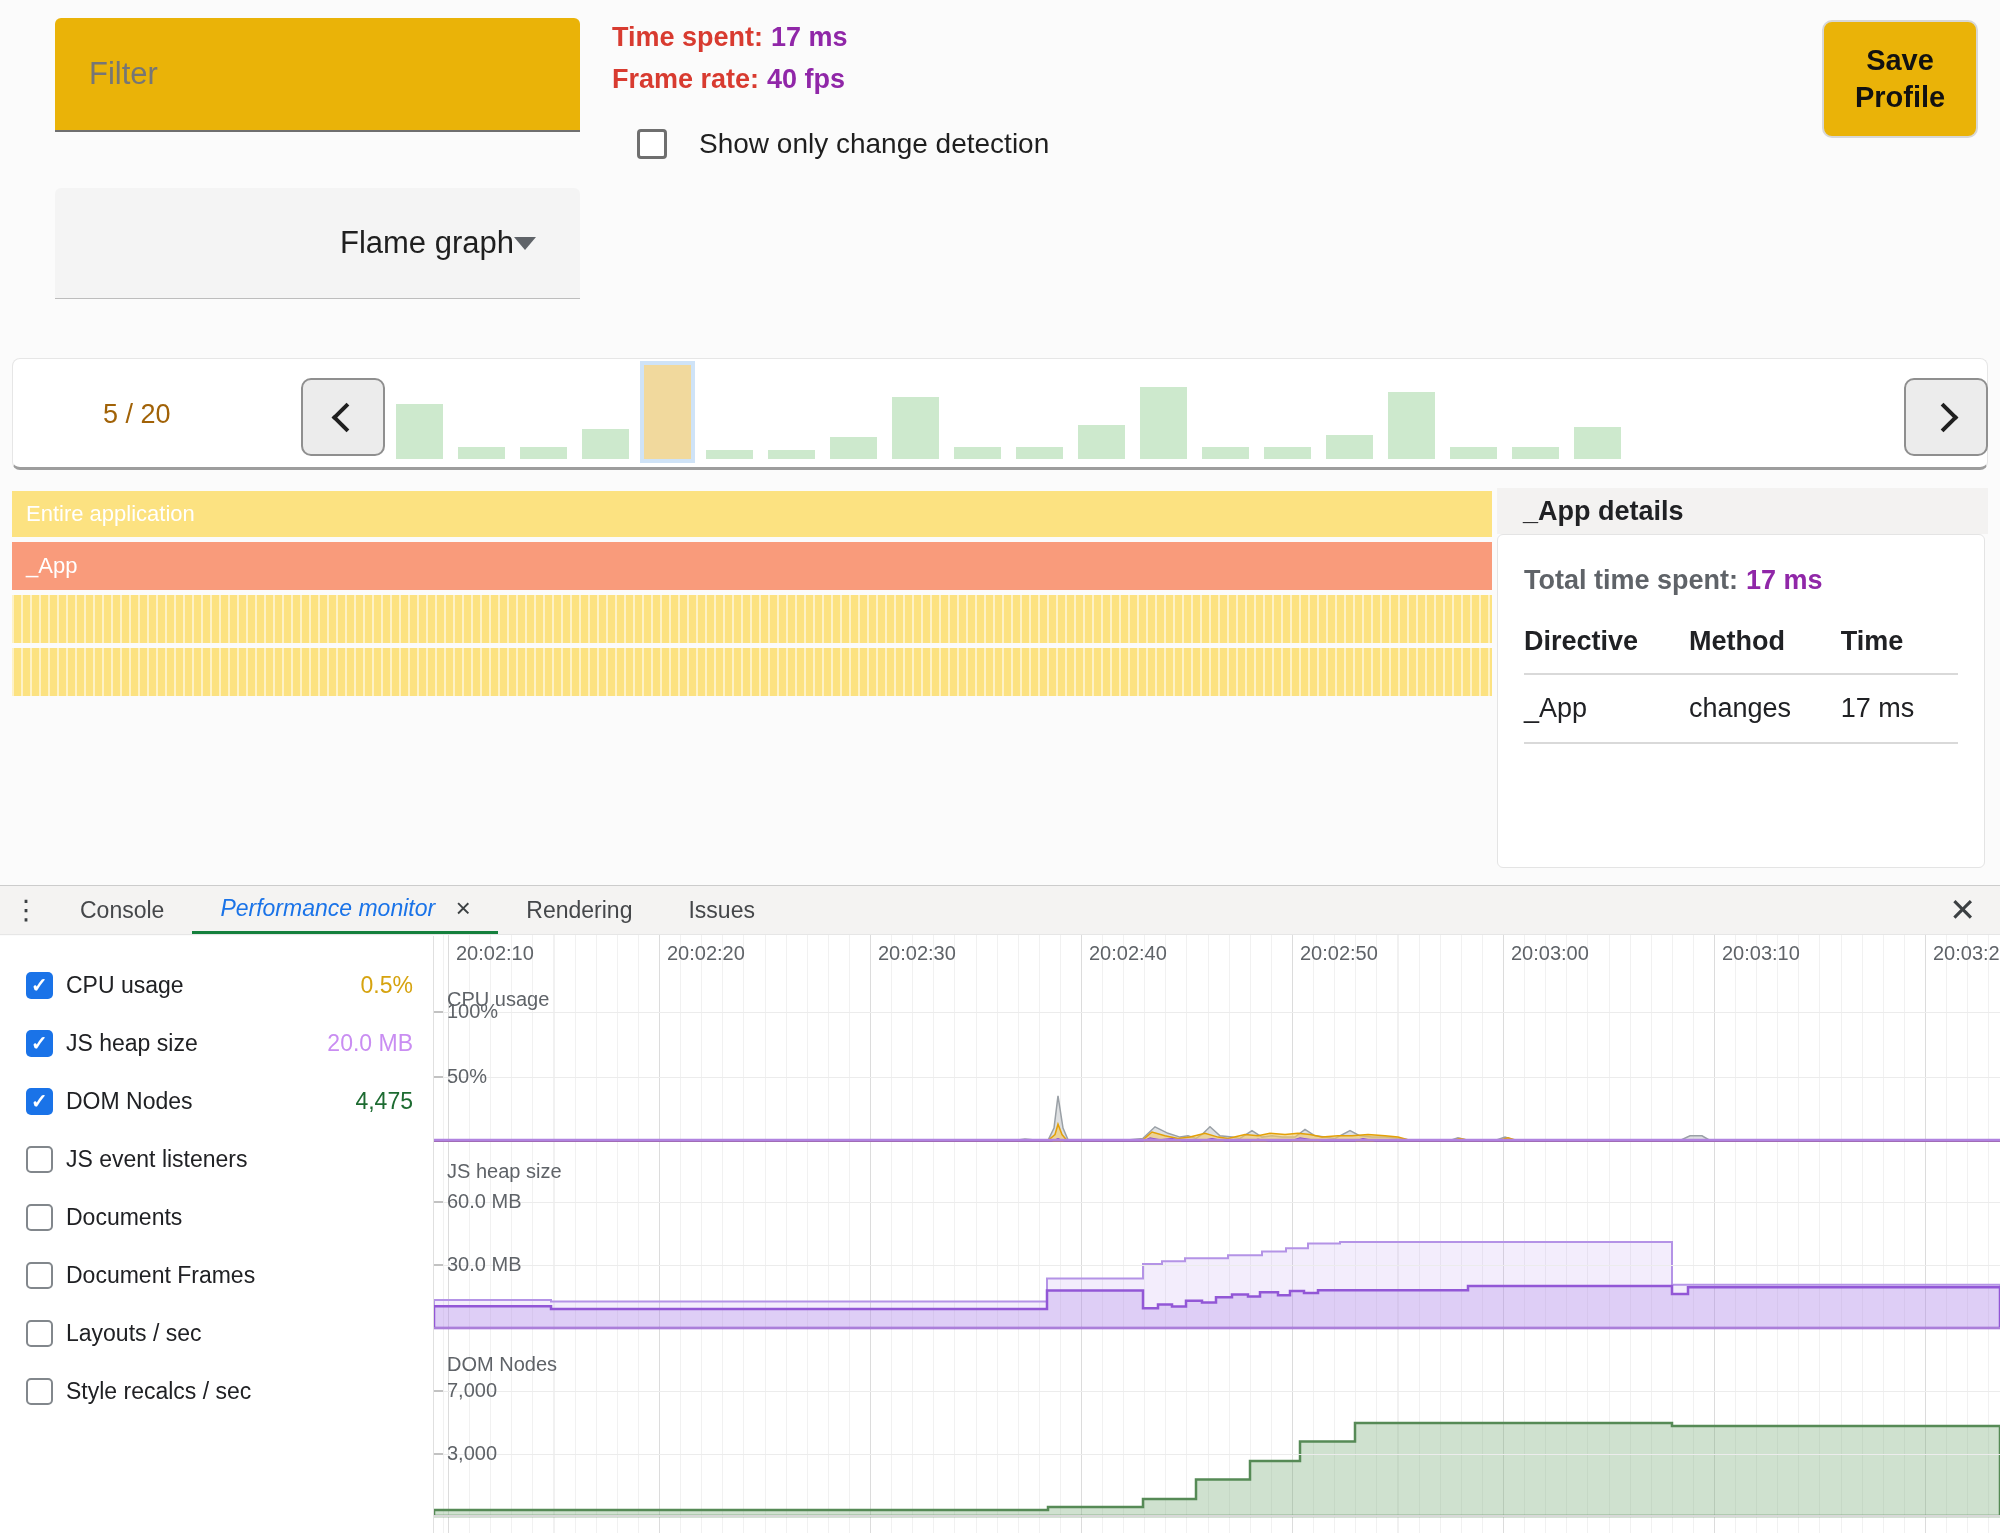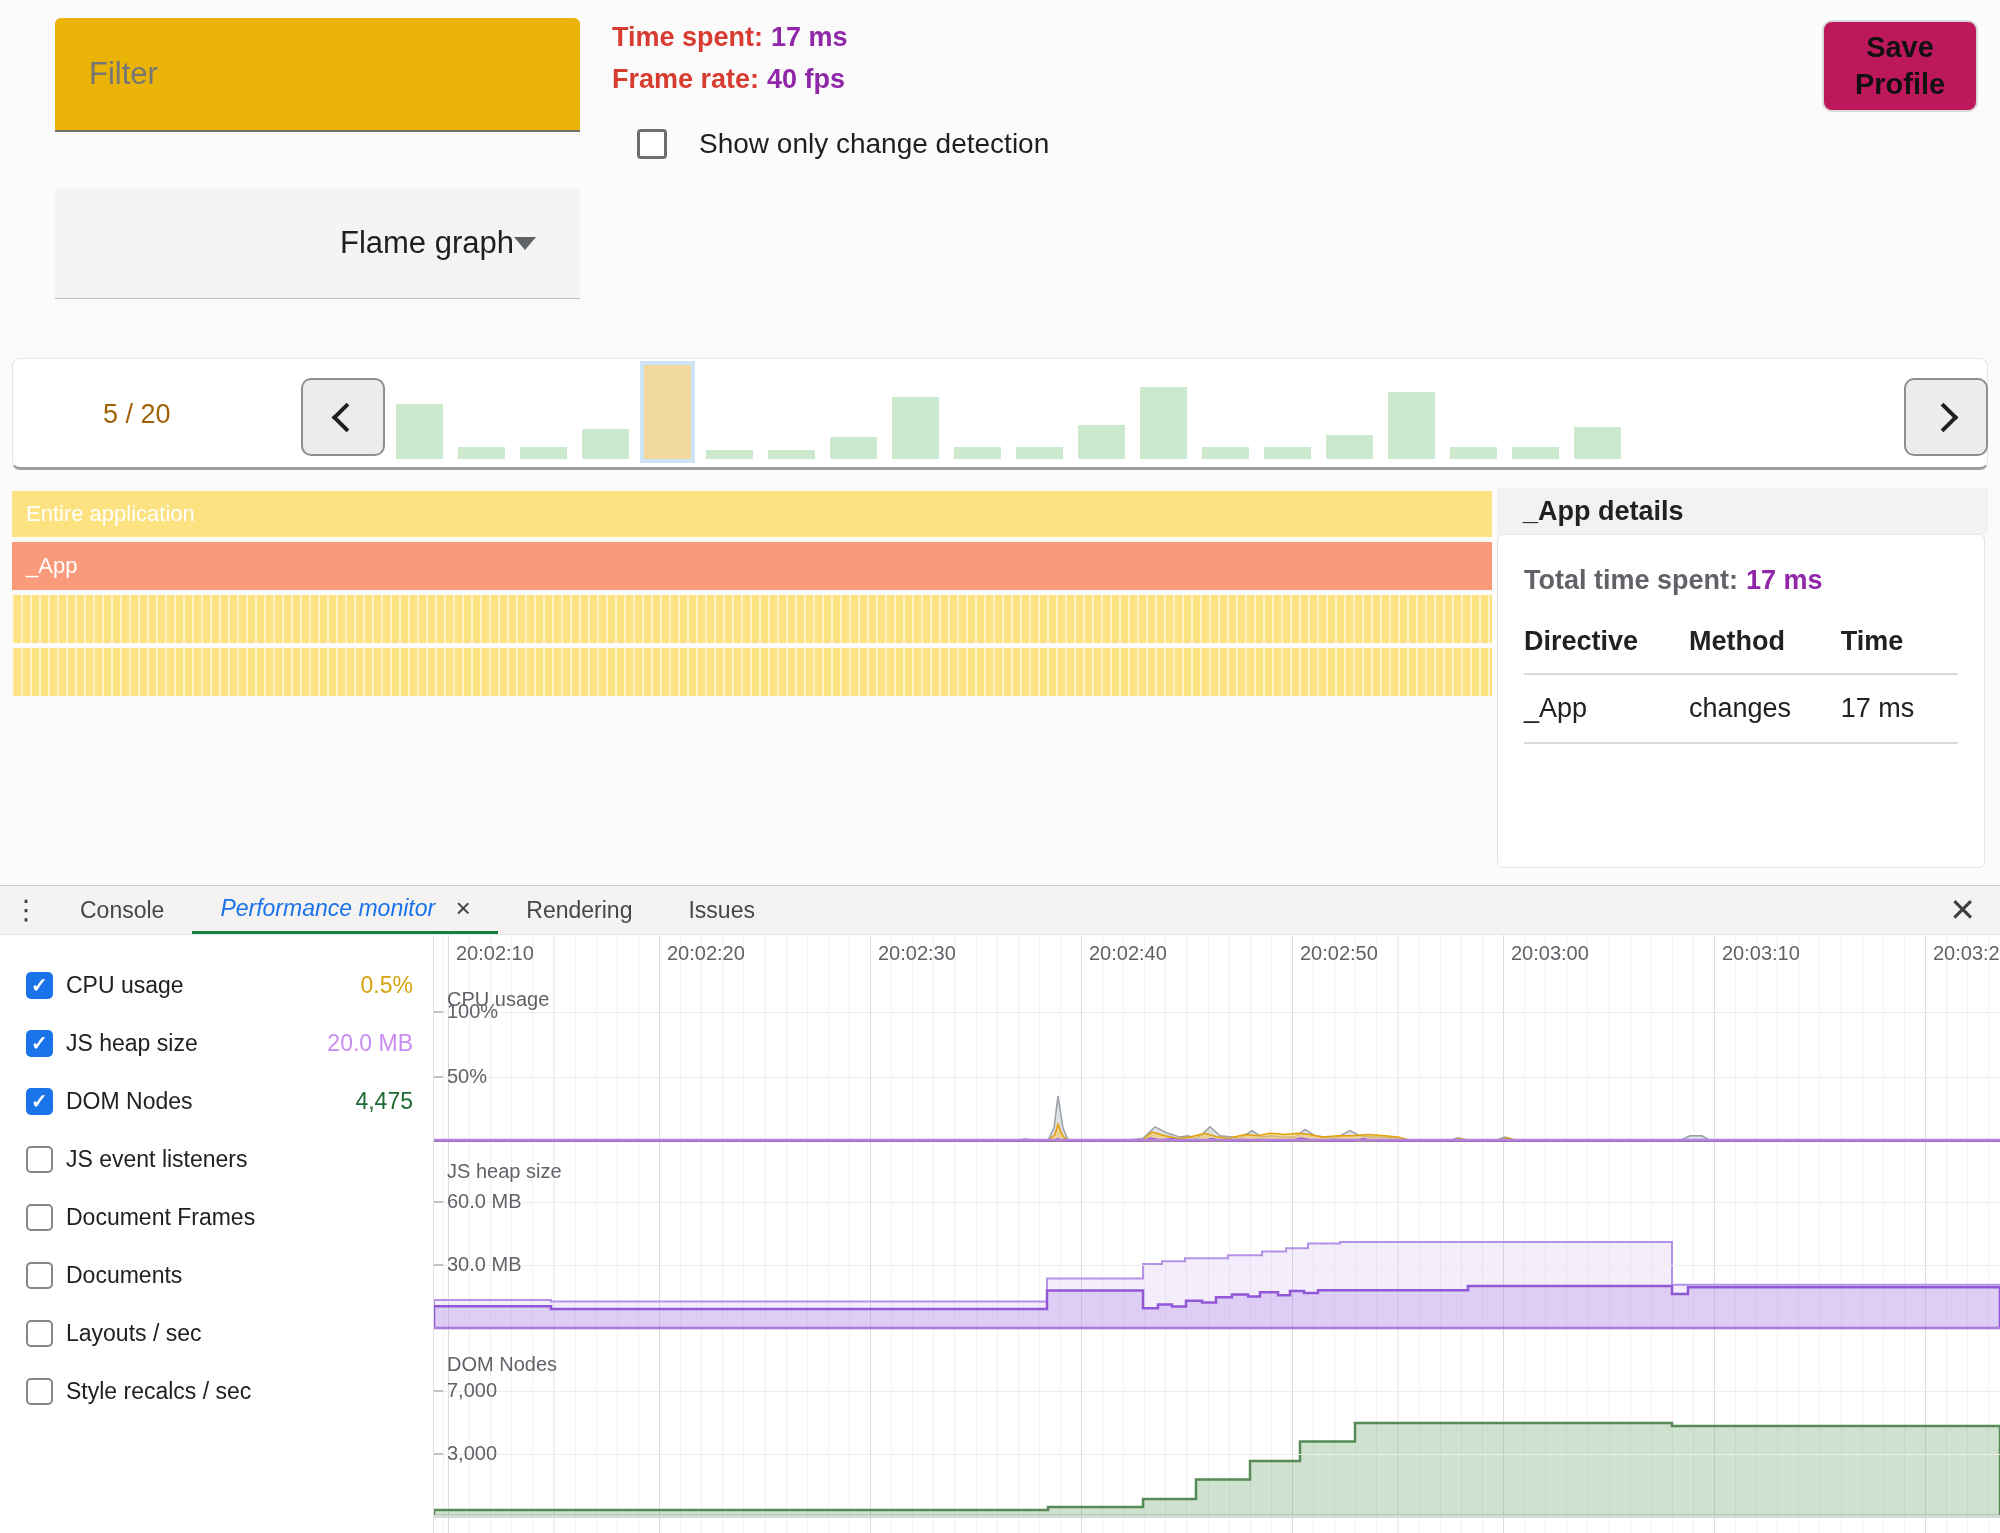--- a/index.html
+++ b/index.html
@@ -16,21 +16,21 @@
   .stat-label{color:#d83b30;}
   .stat-value{color:#9027a8;margin-left:8px;}
   .cd-row{position:absolute;left:637px;top:128px;display:flex;align-items:center;}
   .cd-box{width:30px;height:30px;border:3px solid #6f6f6f;border-radius:4px;background:#fff;box-sizing:border-box;}
   .cd-label{font-size:28px;color:#1f1f1f;margin-left:32px;}
   .view-select{position:absolute;left:55px;top:188px;width:525px;height:110px;background:#f4f4f4;
     border-radius:6px 6px 0 0;border-bottom:1px solid #bdbdbd;display:flex;align-items:center;cursor:pointer;text-align:right;}
   .view-select .txt{font-size:31px;color:#1f1f1f;margin-left:34px;flex:1;}
   .dd-arrow{width:0;height:0;border-left:11px solid transparent;border-right:11px solid transparent;
     border-top:13px solid #5f6368;margin-right:44px;}
-  .save-btn{position:absolute;left:1822px;top:20px;width:156px;height:92px;background:#be185d;
+  .save-btn{position:absolute;left:1822px;top:20px;width:156px;height:118px;background:#eab308;
     border:2px solid #d7d7d7;border-radius:10px;font-family:"Liberation Sans",sans-serif;
     font-size:29px;font-weight:bold;color:#111;line-height:37px;cursor:pointer;}
 
   
   .frame-panel{position:absolute;left:12px;top:358px;width:1976px;height:112px;background:#fff;
     border:1px solid #e6e6e6;border-bottom:3px solid #9d9d9d;border-radius:8px;box-sizing:border-box;}
   .frame-counter{position:absolute;left:90px;top:40px;width:140px;text-align:left;font-size:27px;color:#a16207;}
   .nav-btn{position:absolute;top:19px;width:80px;height:74px;background:#ececec;border:2px solid #8f8f8f;
     border-radius:10px;display:flex;align-items:center;justify-content:center;cursor:pointer;}
   .nav-btn.prev{left:288px;}
@@ -224,25 +224,25 @@
         <span class="cb on"></span>
         <span class="mlabel">DOM Nodes</span>
         <span class="mvalue" style="color: rgb(29, 107, 49);">4,475</span>
       </div>
       <div class="mrow">
         <span class="cb off"></span>
         <span class="mlabel">JS event listeners</span>
       </div>
       <div class="mrow">
         <span class="cb off"></span>
+        <span class="mlabel">Documents</span>
+      </div>
+      <div class="mrow">
+        <span class="cb off"></span>
         <span class="mlabel">Document Frames</span>
-      </div>
-      <div class="mrow">
-        <span class="cb off"></span>
-        <span class="mlabel">Documents</span>
       </div>
       <div class="mrow">
         <span class="cb off"></span>
         <span class="mlabel">Layouts / sec</span>
       </div>
       <div class="mrow">
         <span class="cb off"></span>
         <span class="mlabel">Style recalcs / sec</span>
       </div>
     </div>

